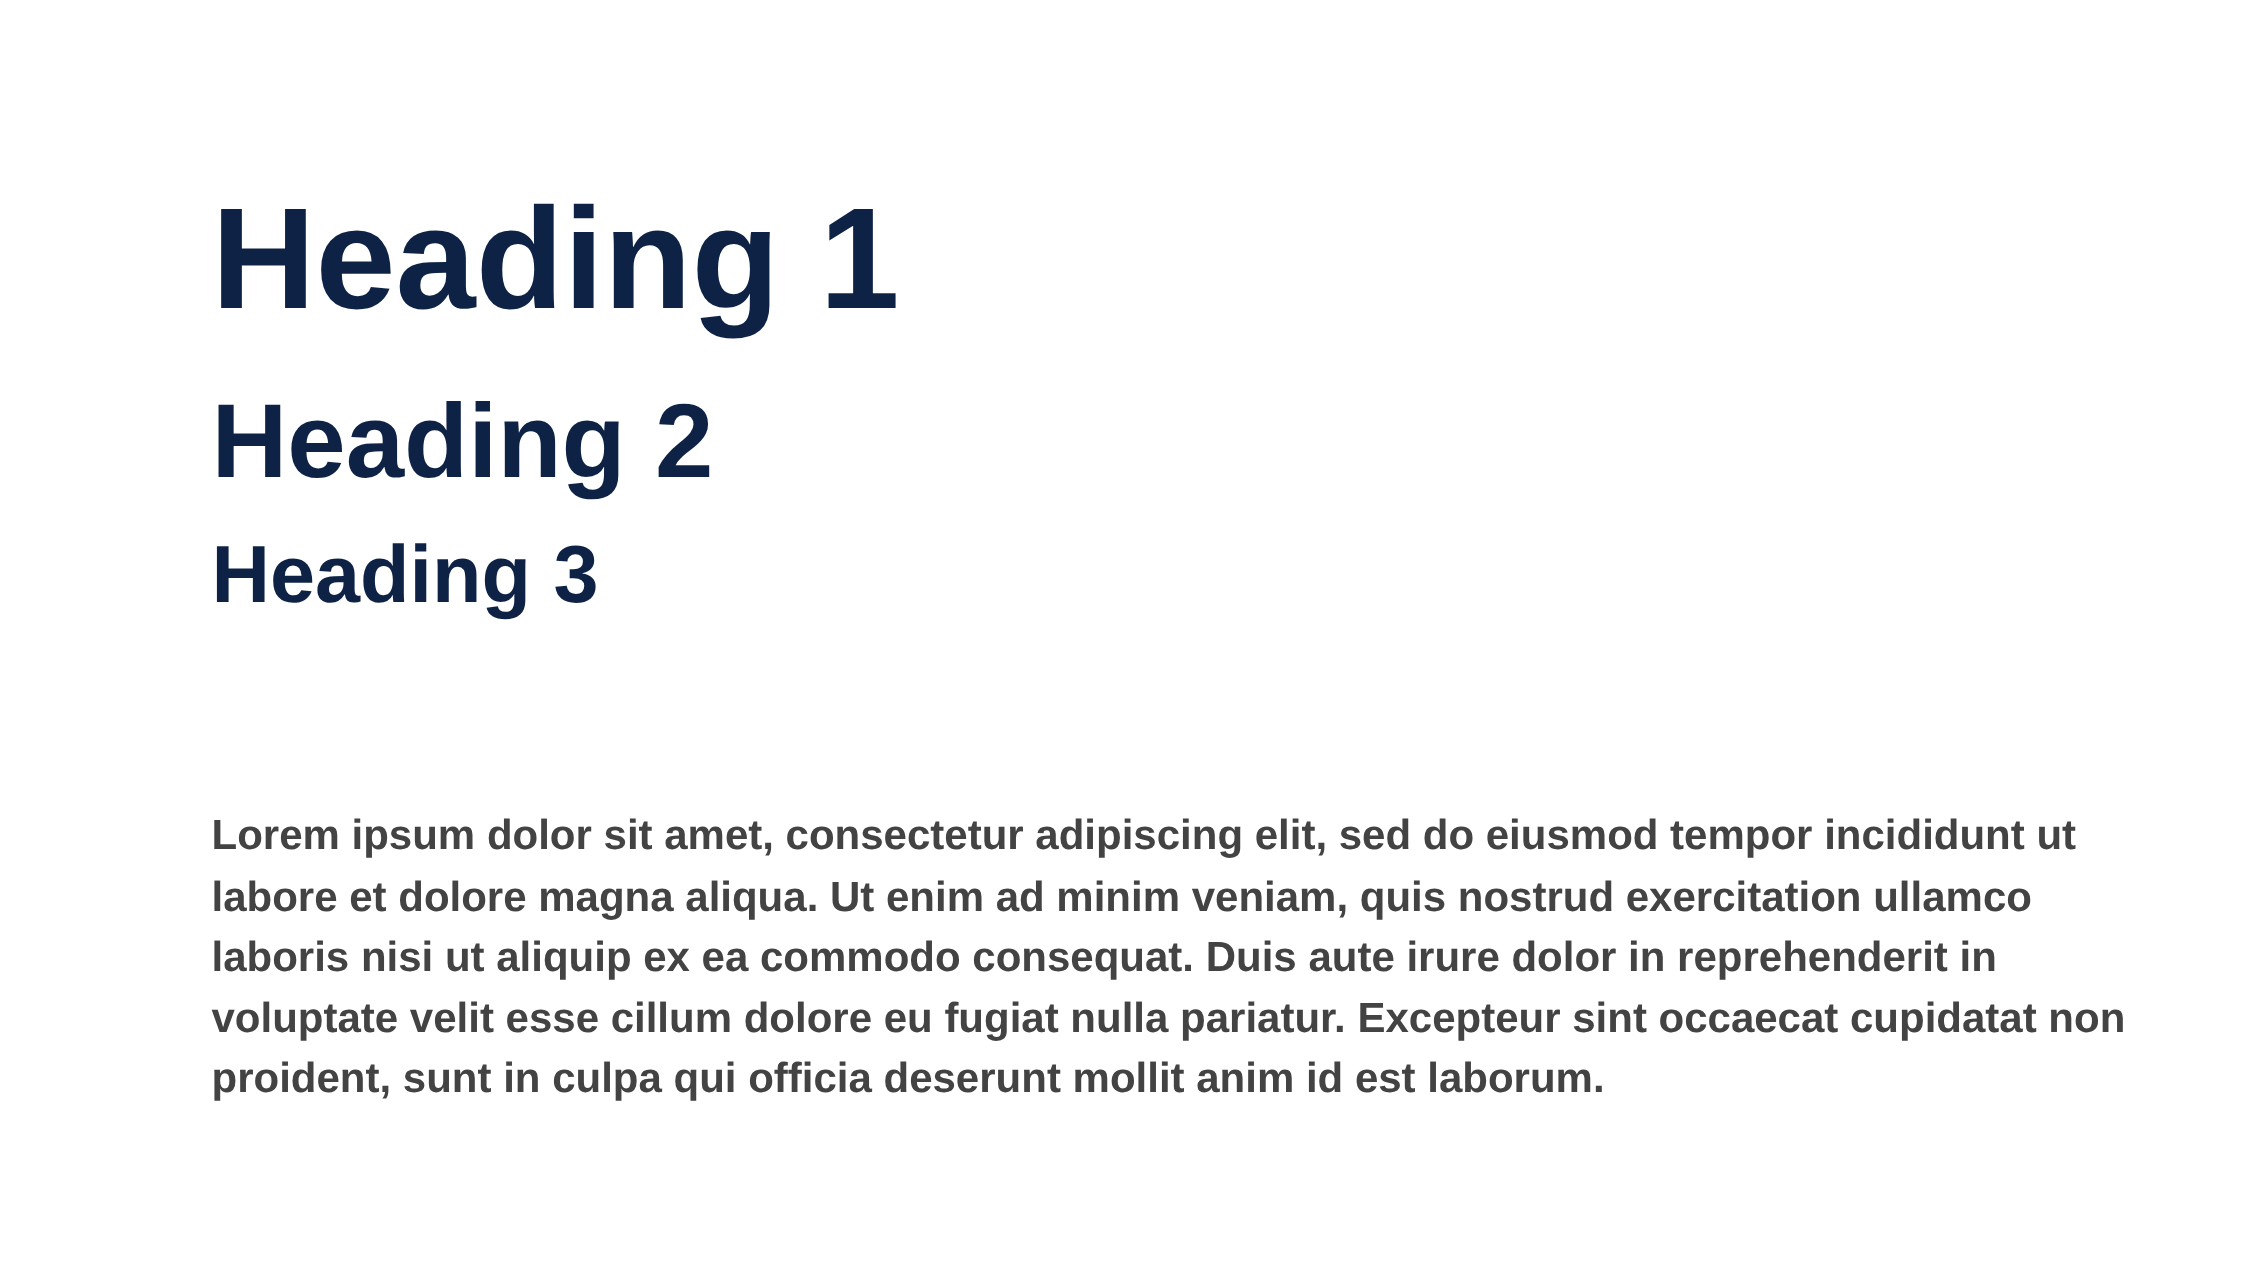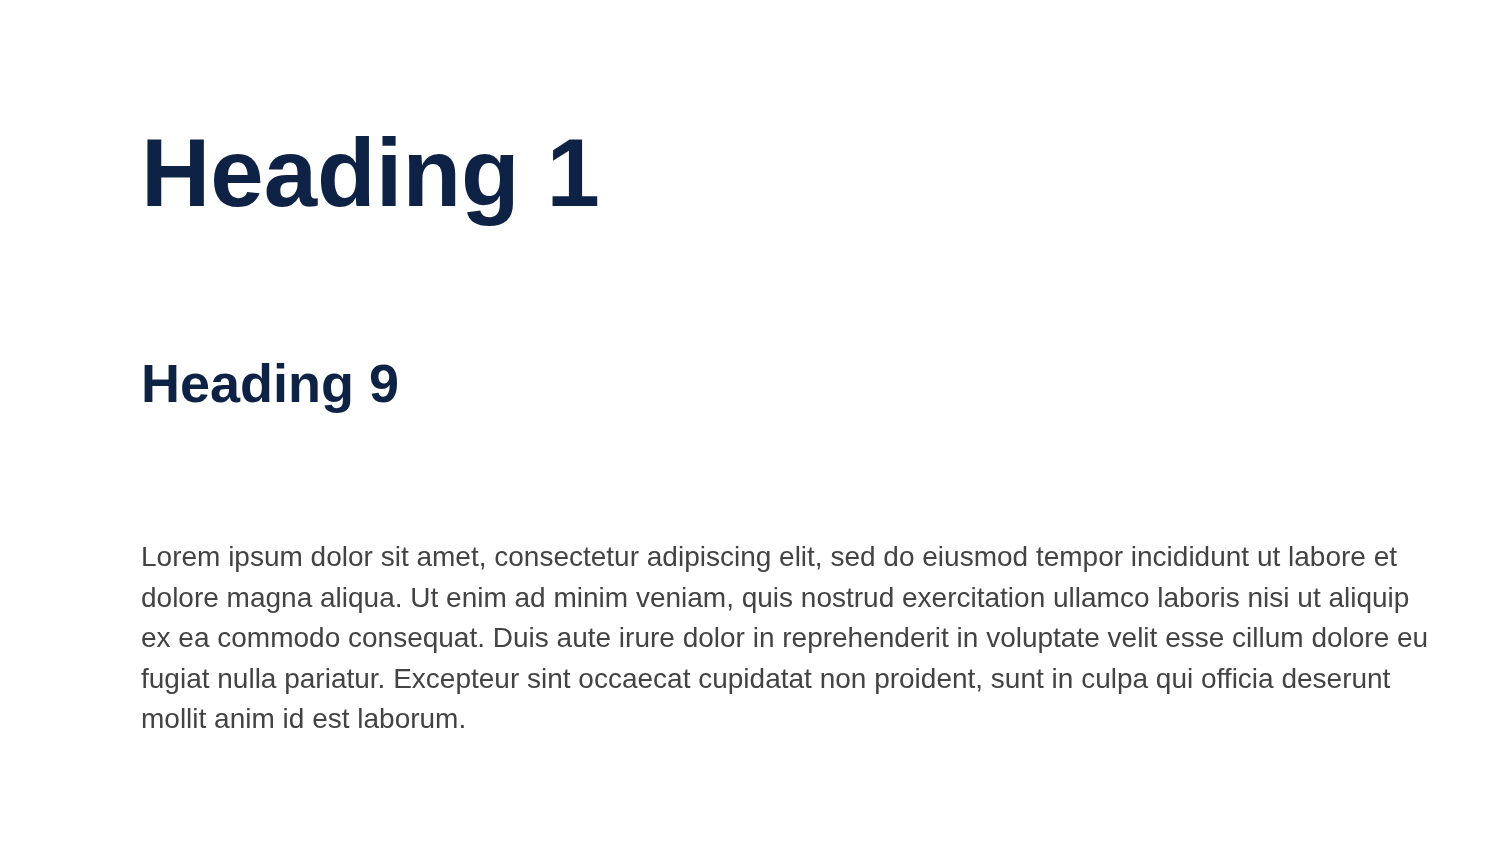--- a/index.html
+++ b/index.html
@@ -32,23 +32,24 @@
   .h4 { top: 433px; font-size: 40px; }
   .body-text {
     position: absolute;
     left: 97px;
     top: 537px;
     width: 1302px;
     margin: 0;
     color: var(--body-color, #434343);
     font-size: 28px;
     line-height: 40.5px;
-    font-weight: 400;
+    font-weight: 700;
   }
 </style>
 </head>
 <body>
 
 <div class="canvas" style="--heading-color: #0d2245; --body-color: #434343; background: rgb(255, 255, 255);">
   <h1 class="heading h1">Heading 1</h1>
-  <h3 class="heading h3">Heading 9</h3>
+  <h2 class="heading h2">Heading 2</h2>
+  <h3 class="heading h3">Heading 3</h3>
   <p class="body-text">Lorem ipsum dolor sit amet, consectetur adipiscing elit, sed do eiusmod tempor incididunt ut labore et dolore magna aliqua. Ut enim ad minim veniam, quis nostrud exercitation ullamco laboris nisi ut aliquip ex ea commodo consequat. Duis aute irure dolor in reprehenderit in voluptate velit esse cillum dolore eu fugiat nulla pariatur. Excepteur sint occaecat cupidatat non proident, sunt in culpa qui officia deserunt mollit anim id est laborum.</p>
 </div>
 
 </body></html>

